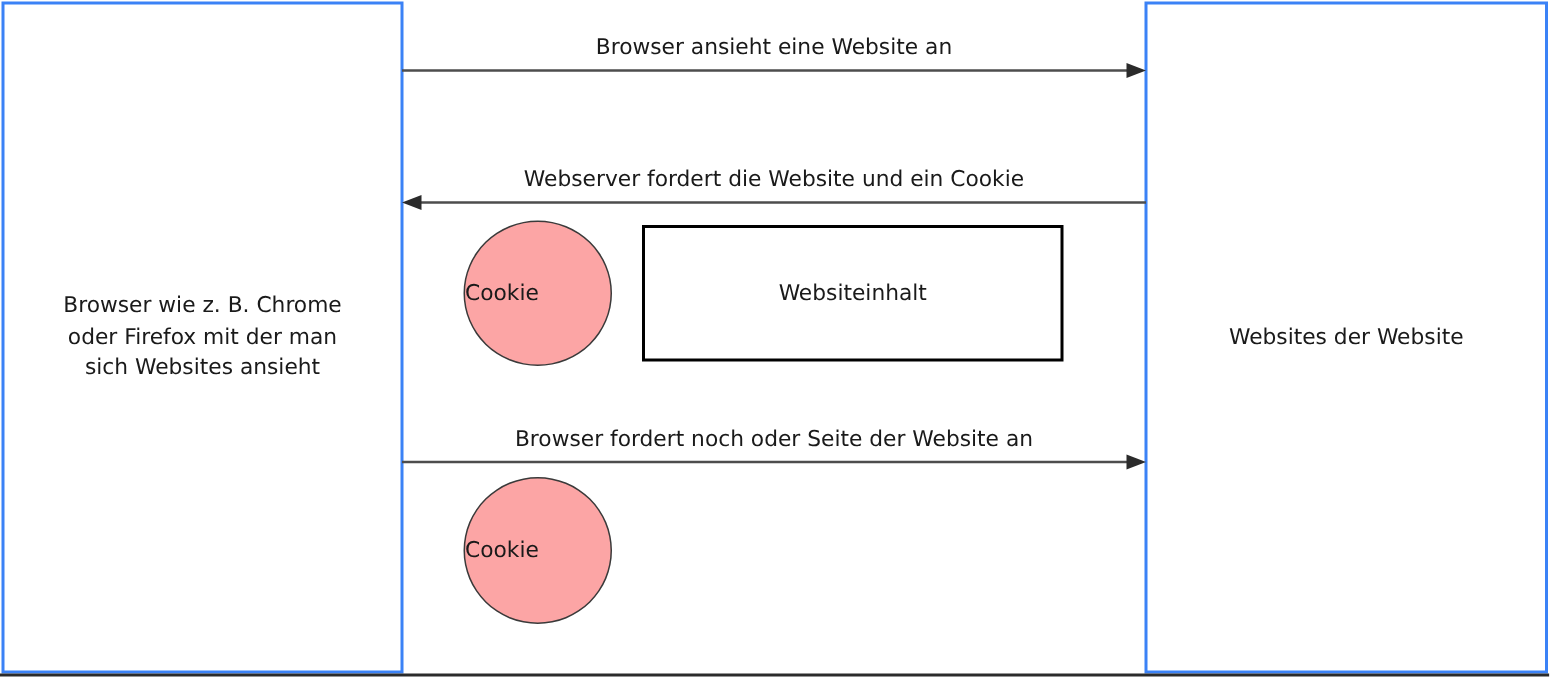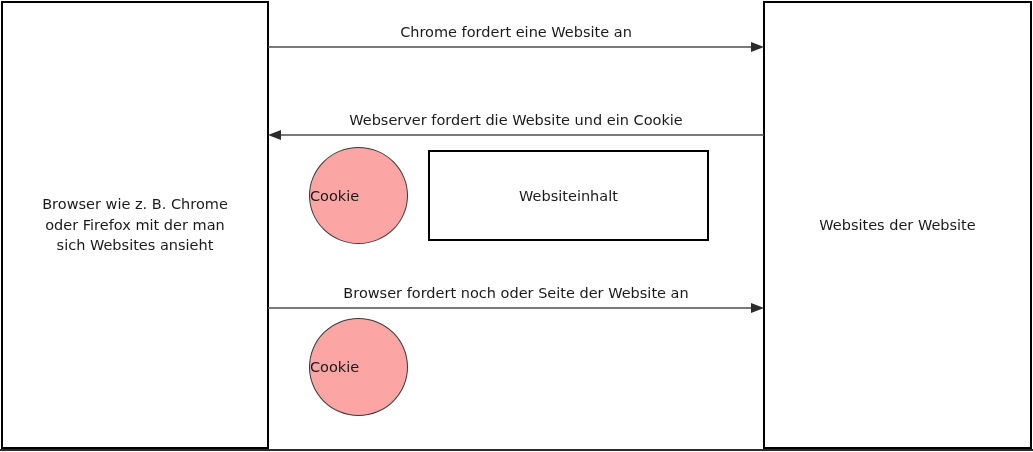--- a/index.html
+++ b/index.html
@@ -13,21 +13,21 @@
   #canvas {
     position: relative;
     width: 1033px;
     height: 452px;
     background: #ffffff;
     overflow: hidden;
   }
   .node-box {
     position: absolute;
     box-sizing: border-box;
-    border: 2px solid #000000;
+    border: 2px solid #3b82f6;
     background: #ffffff;
     display: flex;
     align-items: center;
     justify-content: center;
     text-align: center;
   }
   .node-label {
     font-size: 14.5px;
     line-height: 1.42;
     color: #1a1a1a;
@@ -128,21 +128,21 @@
   <div class="node-box" id="browser-box">
     <div class="node-label">Browser wie z. B. Chrome
 oder Firefox mit der man
 sich Websites ansieht</div>
   </div>
 
   <div class="node-box" id="server-box">
     <div class="node-label">Websites der Website</div>
   </div>
 
-  <div class="arrow-caption" id="caption-1">Chrome fordert eine Website an</div>
+  <div class="arrow-caption" id="caption-1">Browser ansieht eine Website an</div>
   <svg class="flow-arrow" id="arrow-1" viewBox="0 0 496 14" xmlns="http://www.w3.org/2000/svg">
     <line x1="0" y1="7" x2="487" y2="7" stroke="#4d4d4d" stroke-width="1.6"></line>
     <polygon points="496,7 483,2 483,12" fill="#2b2b2b"></polygon>
   </svg>
 
   <div class="arrow-caption" id="caption-2">Webserver fordert die Website und ein Cookie</div>
   <svg class="flow-arrow" id="arrow-2" viewBox="0 0 496 14" xmlns="http://www.w3.org/2000/svg">
     <line x1="9" y1="7" x2="496" y2="7" stroke="#4d4d4d" stroke-width="1.6"></line>
     <polygon points="0,7 13,2 13,12" fill="#2b2b2b"></polygon>
   </svg>

